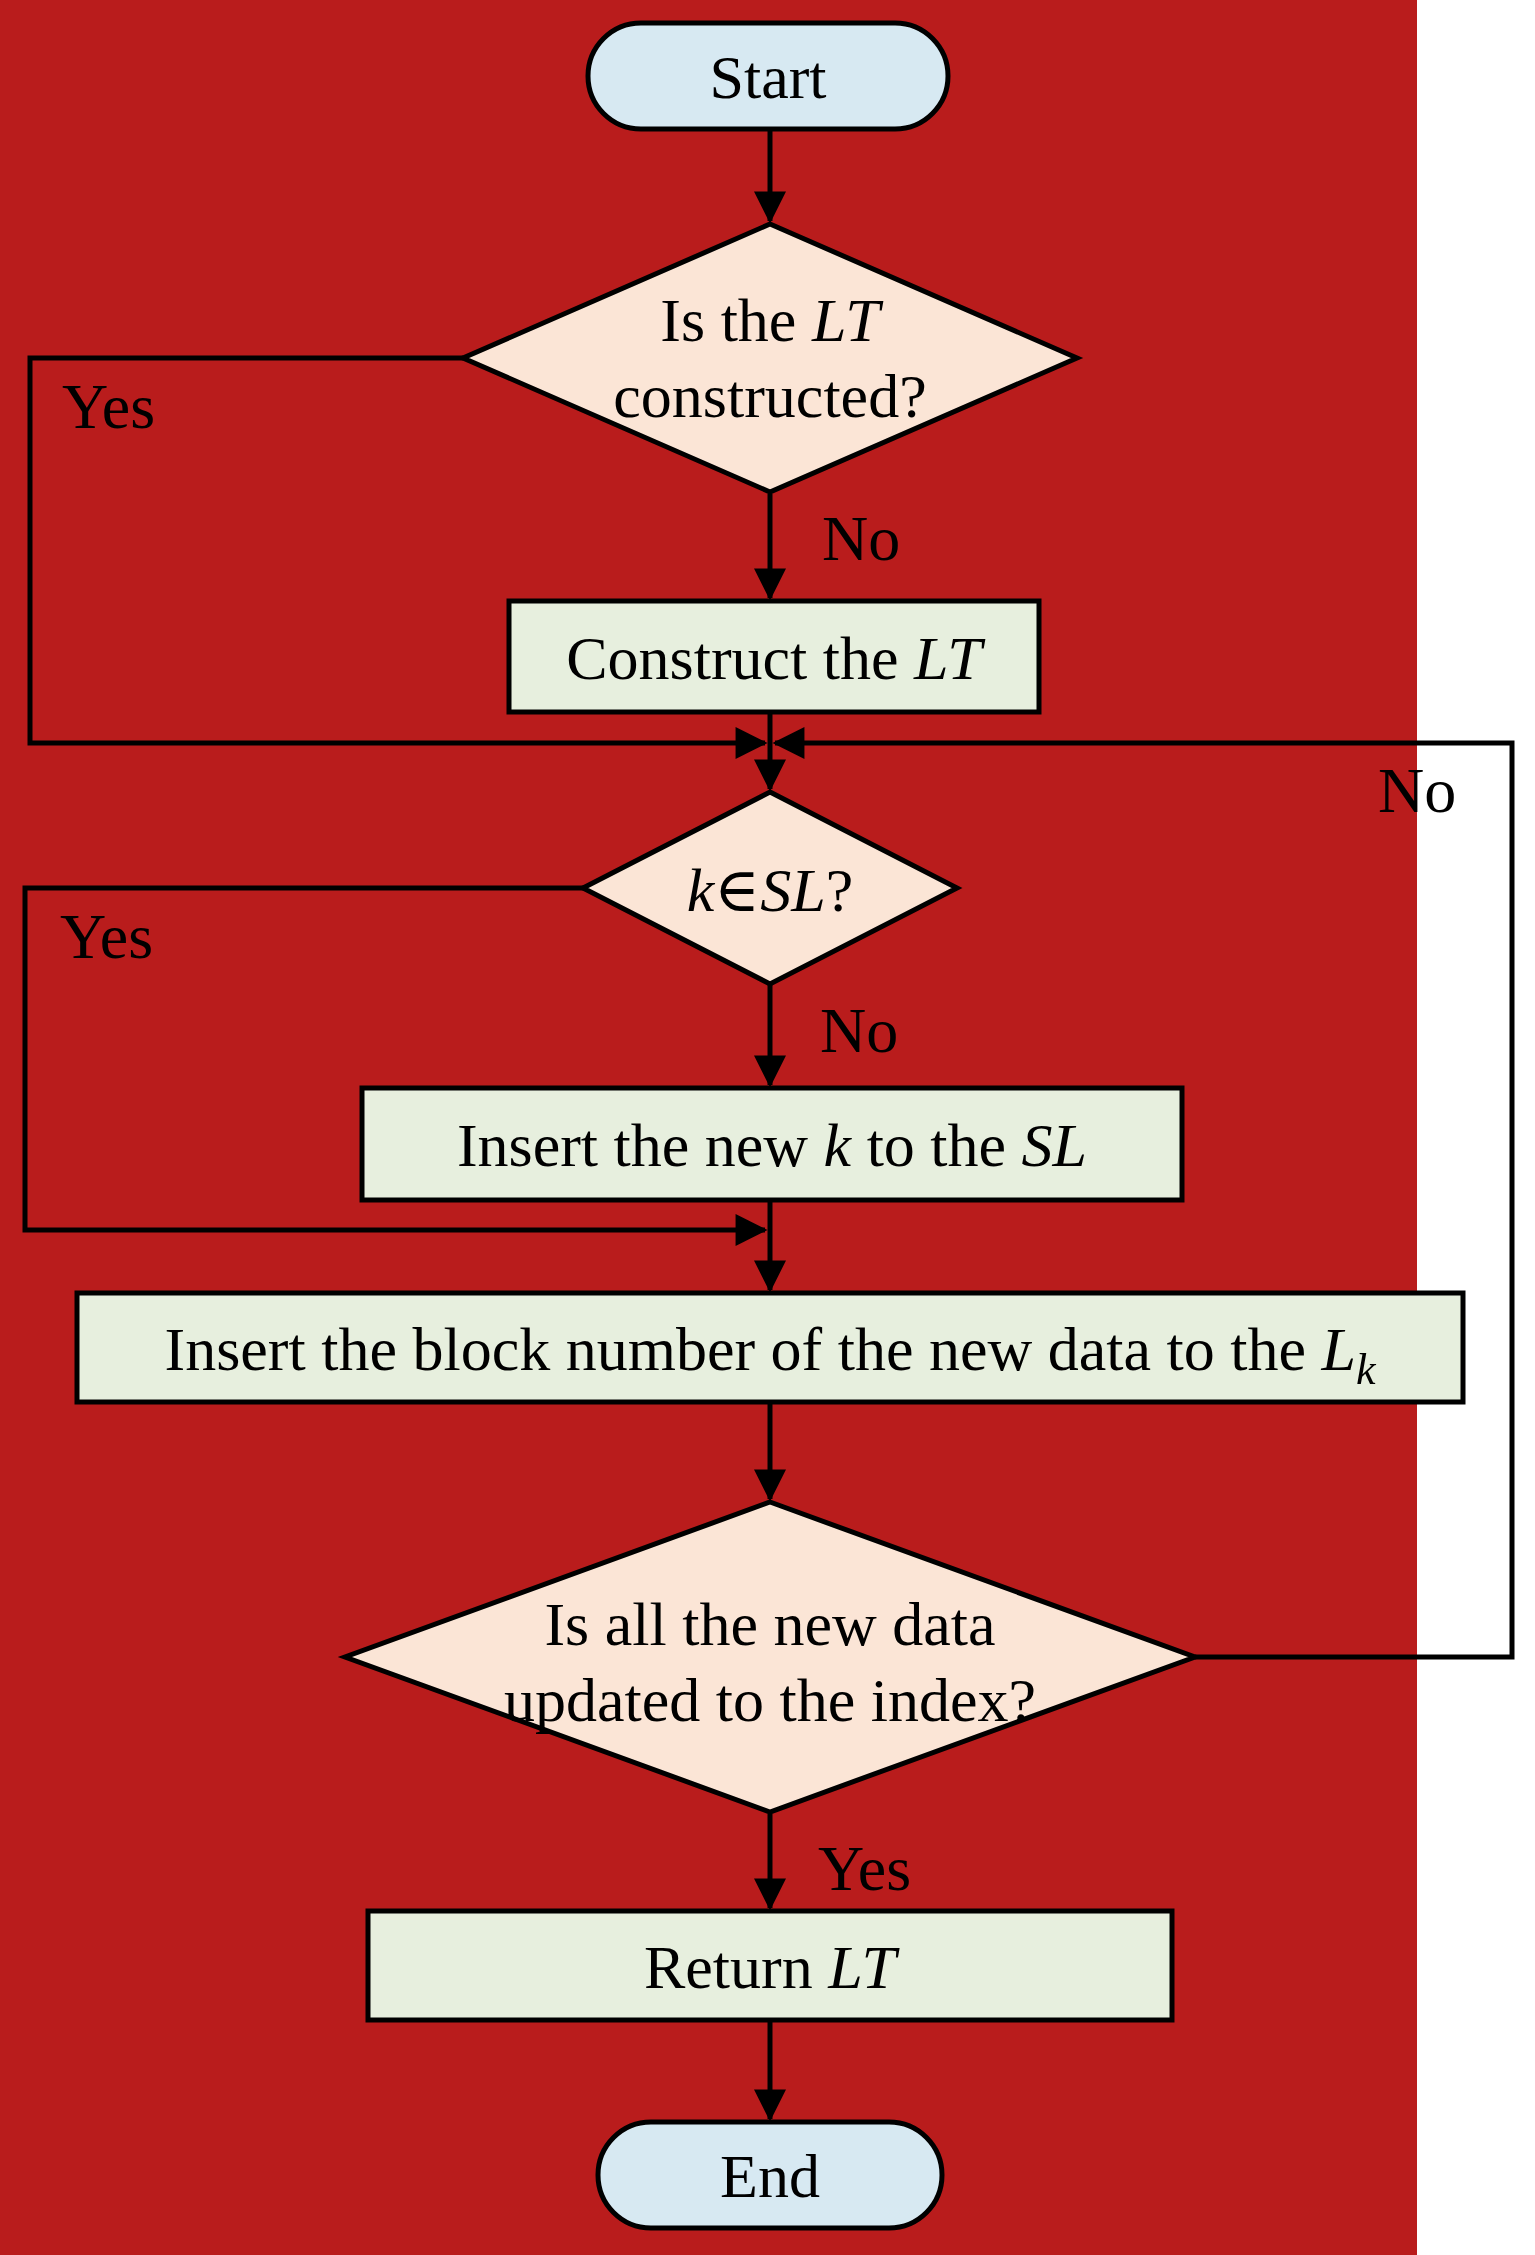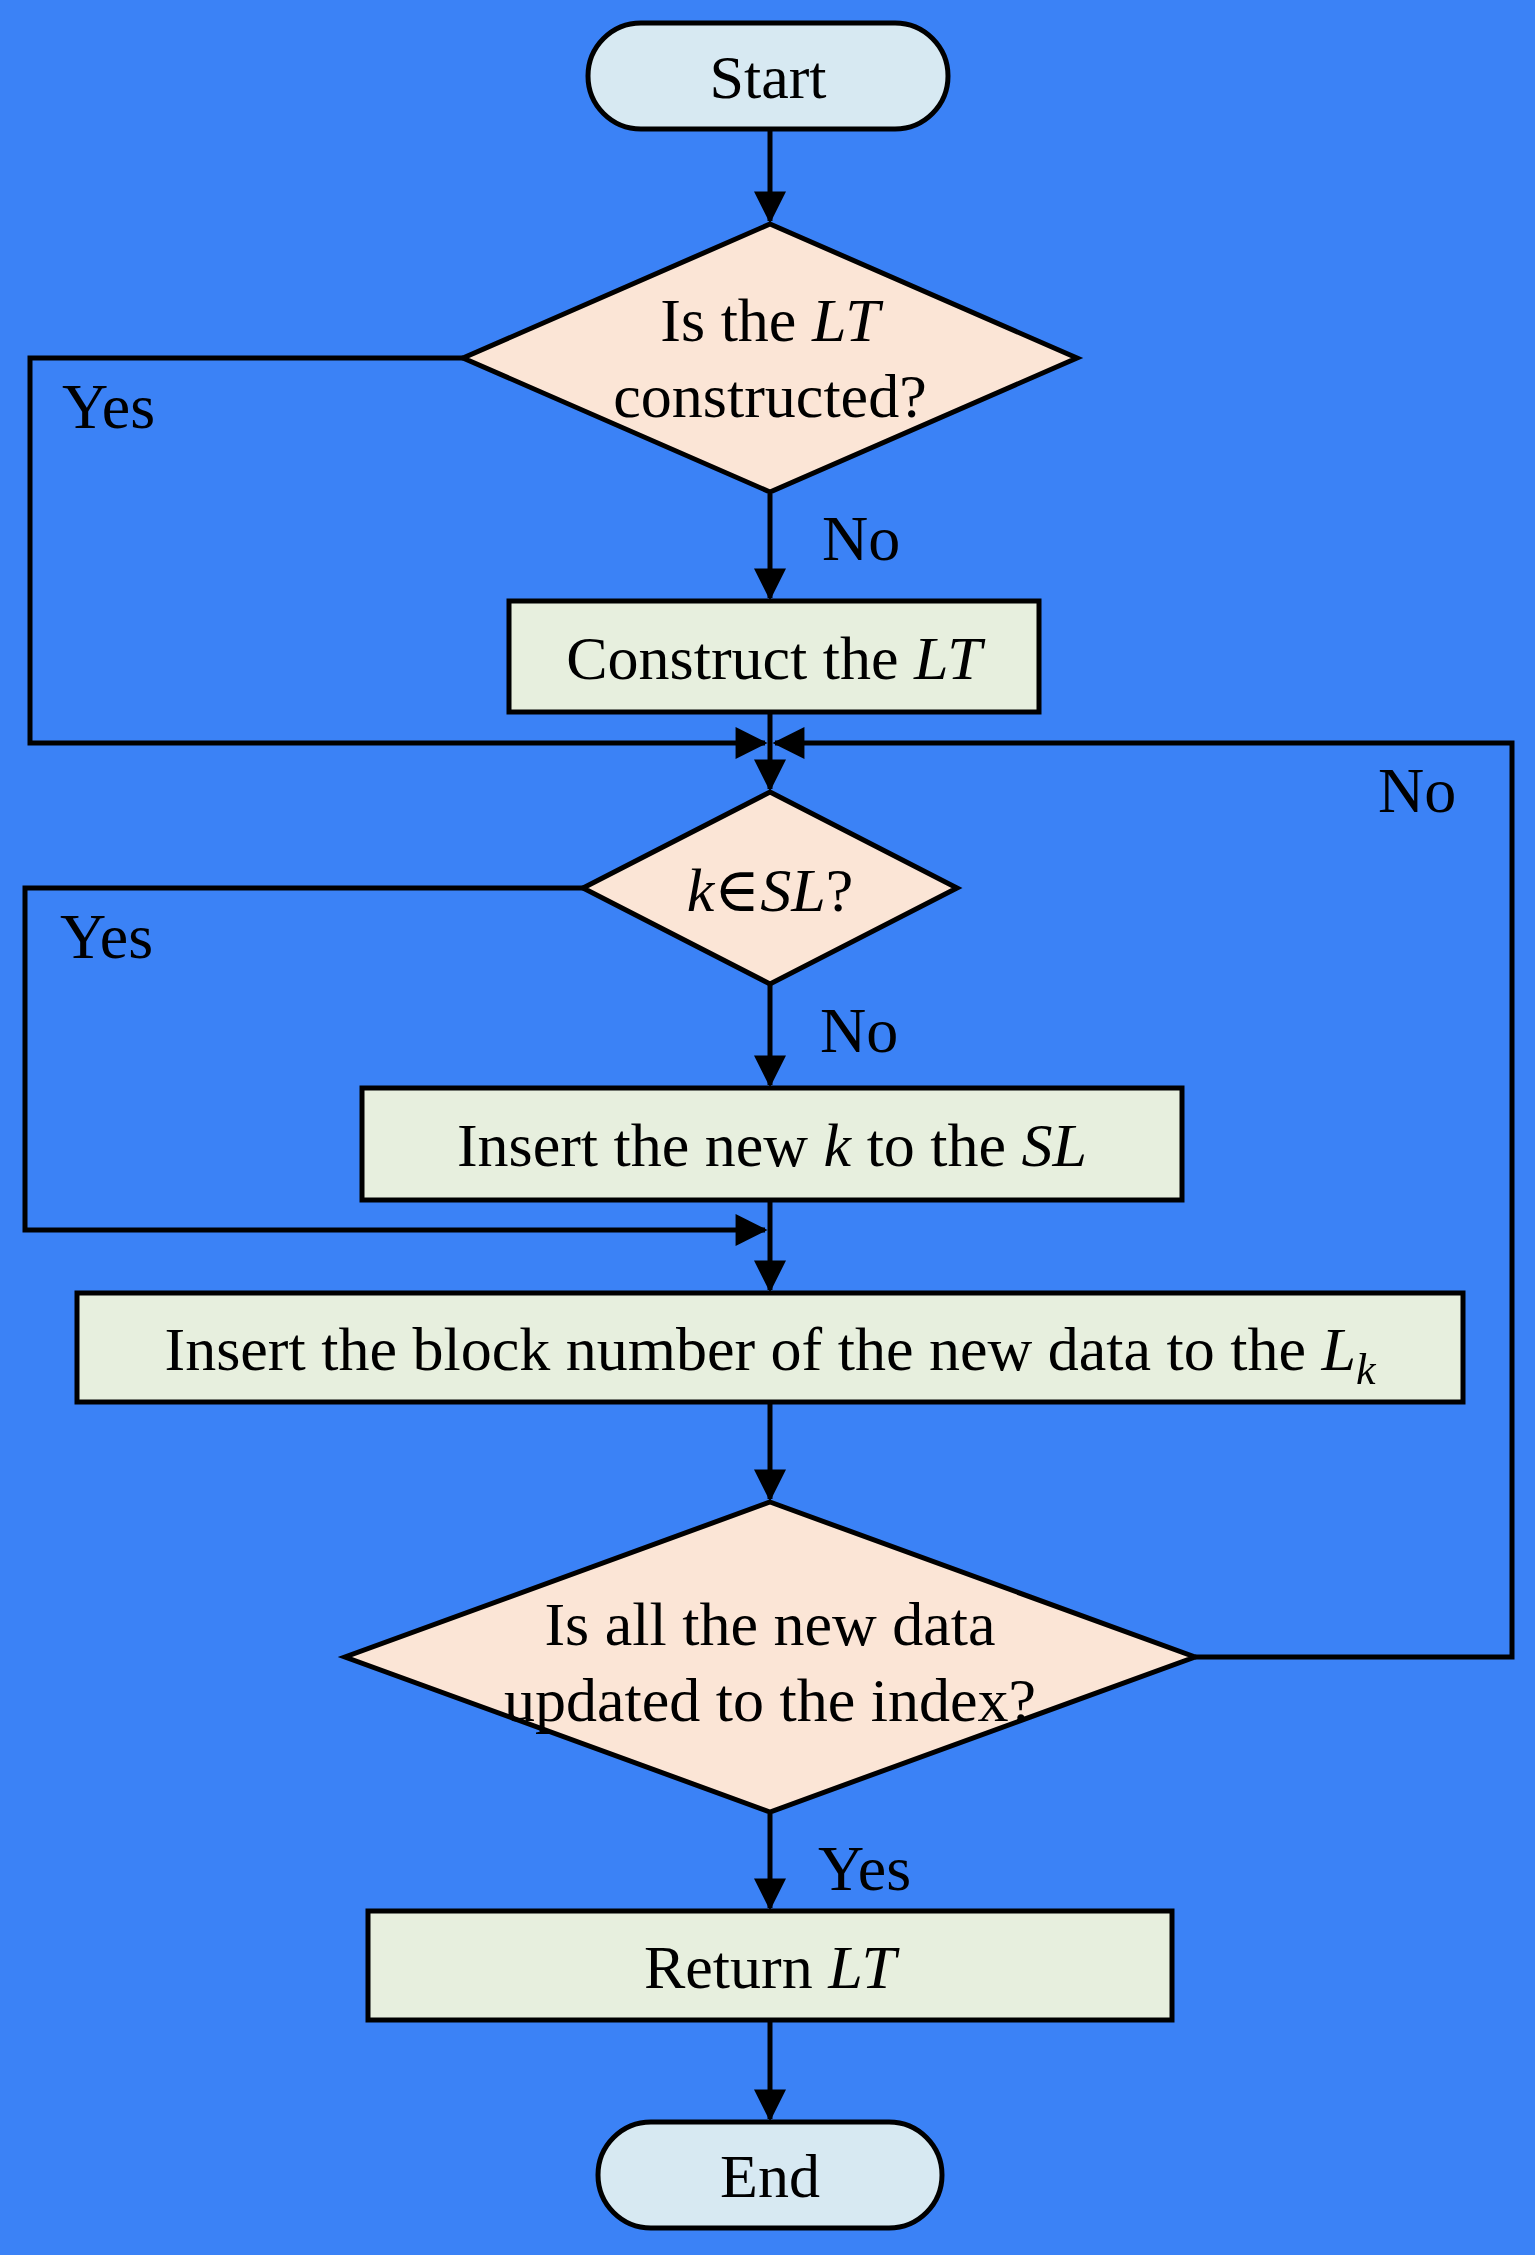--- a/index.html
+++ b/index.html
@@ -1,24 +1,24 @@
 <!DOCTYPE html>
 <html><head>
 <meta charset="utf-8">
 <style>
   html, body {
     margin: 0;
     padding: 0;
     background: #ffffff;
   }
   .canvas {
-    width: 1535px;
+    width: 1417px;
     height: 2255px;
     position: relative;
-    background: #3b82f6;
+    background: #b91c1c;
   }
   svg {
     display: block;
     font-family: "Liberation Serif", "DejaVu Serif", serif;
   }
   .node-text {
     fill: #000000;
     font-size: 62px;
   }
   .edge-label {

